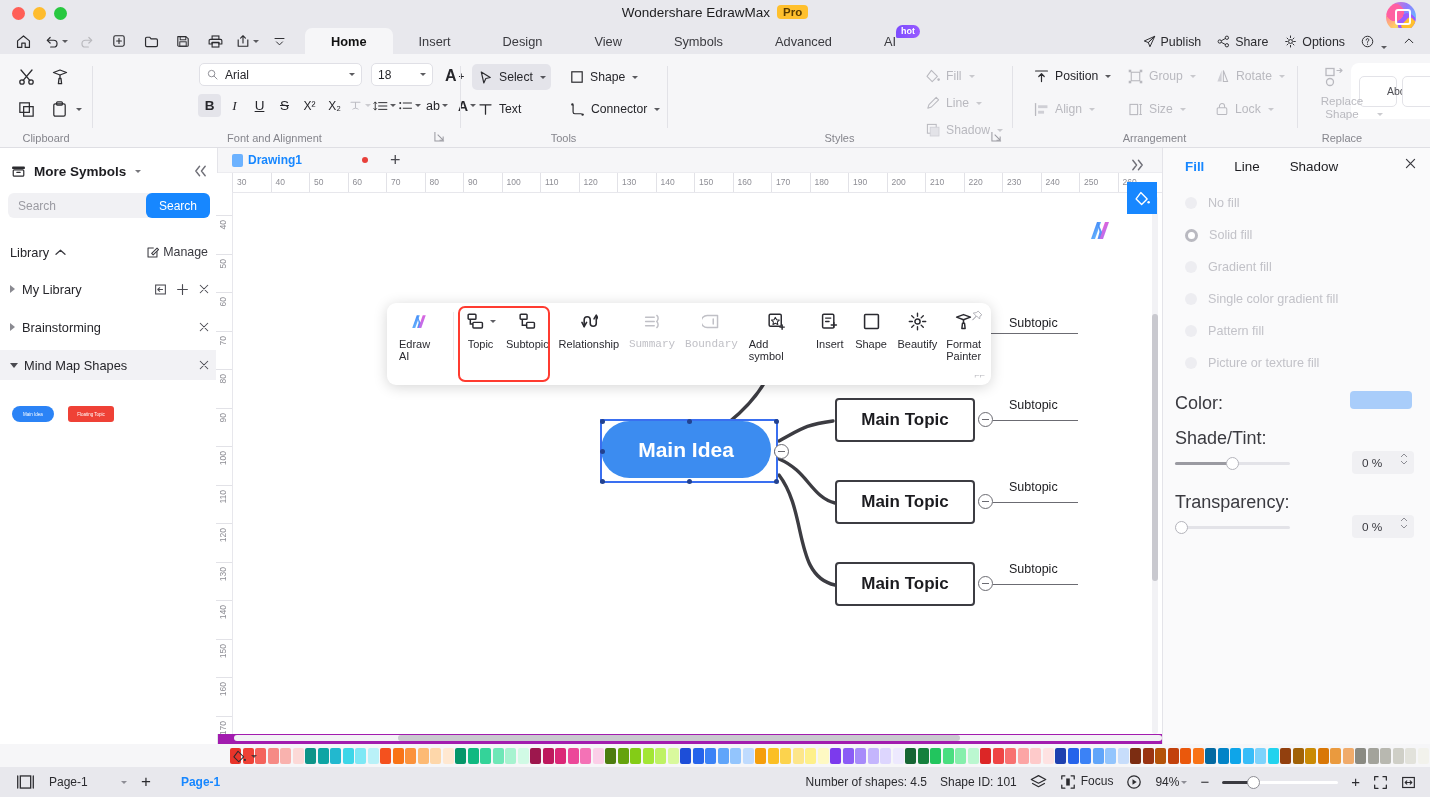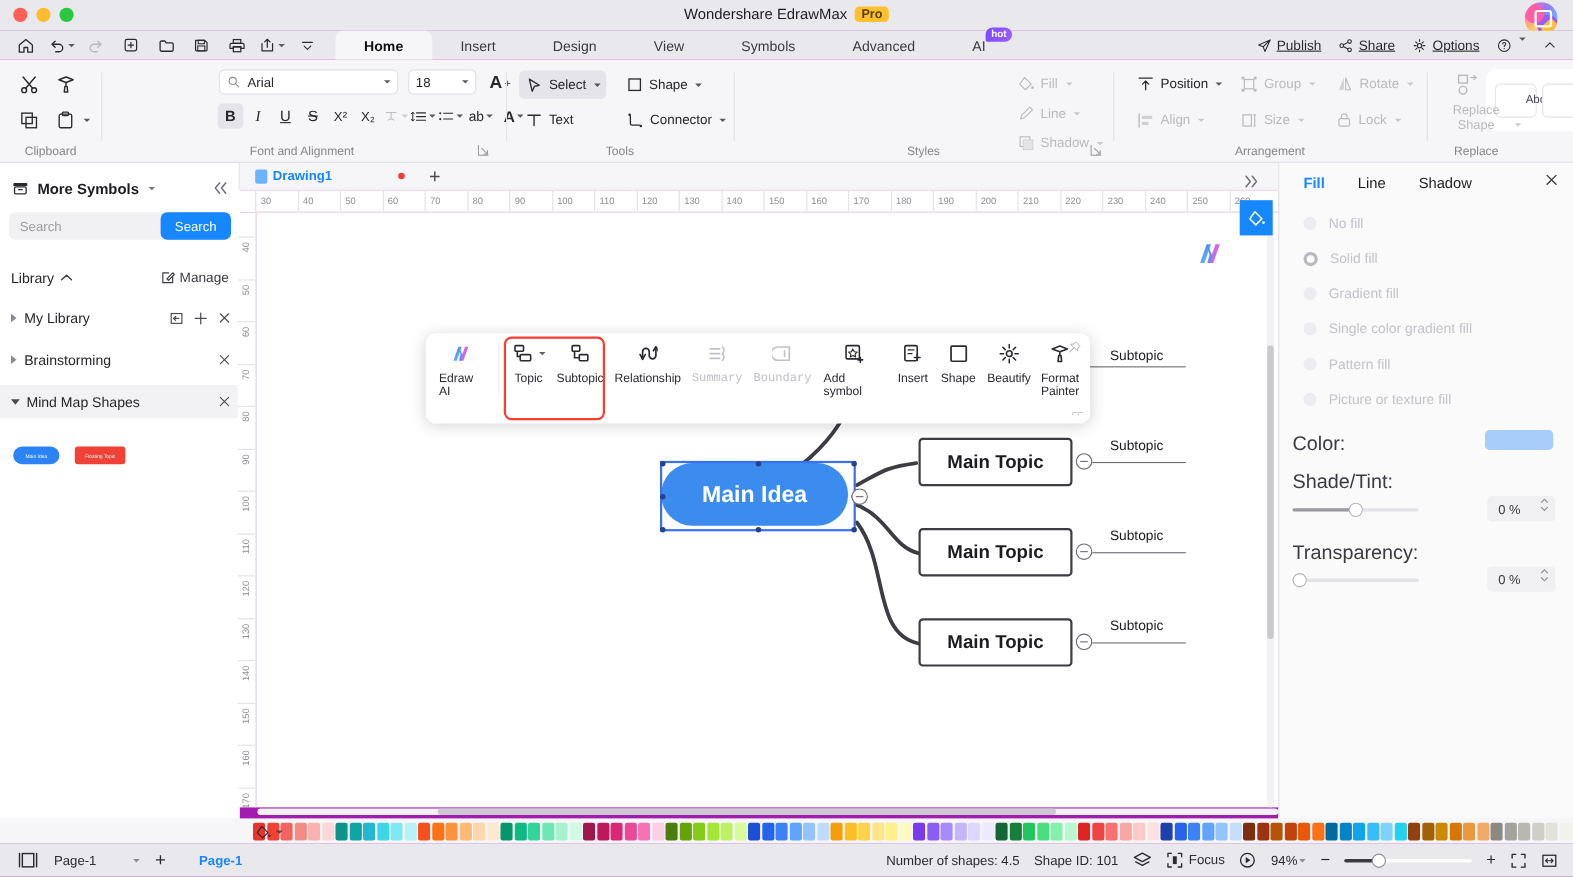--- a/index.html
+++ b/index.html
@@ -71,21 +71,21 @@
   .hot-badge{
     position:absolute; top:-3px; right:2px;
     background:linear-gradient(100deg,#7b4bff,#9a5cff);
     color:#fff; font-size:9px; font-weight:700; border-radius:8px 8px 8px 2px;
     padding:1px 5px; line-height:11px;
   }
   .topright {
     position:absolute; right:8px; top:0; height:26px; display:flex; align-items:center; gap:3px;
     font-size:12.4px; color:#2b2b2f;
   }
-  .tr-item{display:flex;align-items:flex-start;gap:4px;padding:2px 6px;border-radius:5px;cursor:default;text-decoration:underline;}
+  .tr-item{display:flex;align-items:flex-end;gap:4px;padding:2px 6px;border-radius:5px;cursor:default;}
 
   
   .ribbon {
     position:absolute; top:54px; left:0; width:1430px; height:94px;
     background:#f6f6f8; border-bottom:1px solid #dfdfe4;
   }
   .grp { position:absolute; top:0; height:94px; }
   .grp .glabel {
     position:absolute; bottom:4px; width:100%; text-align:center;
     font-size:11px; color:#85858c;

